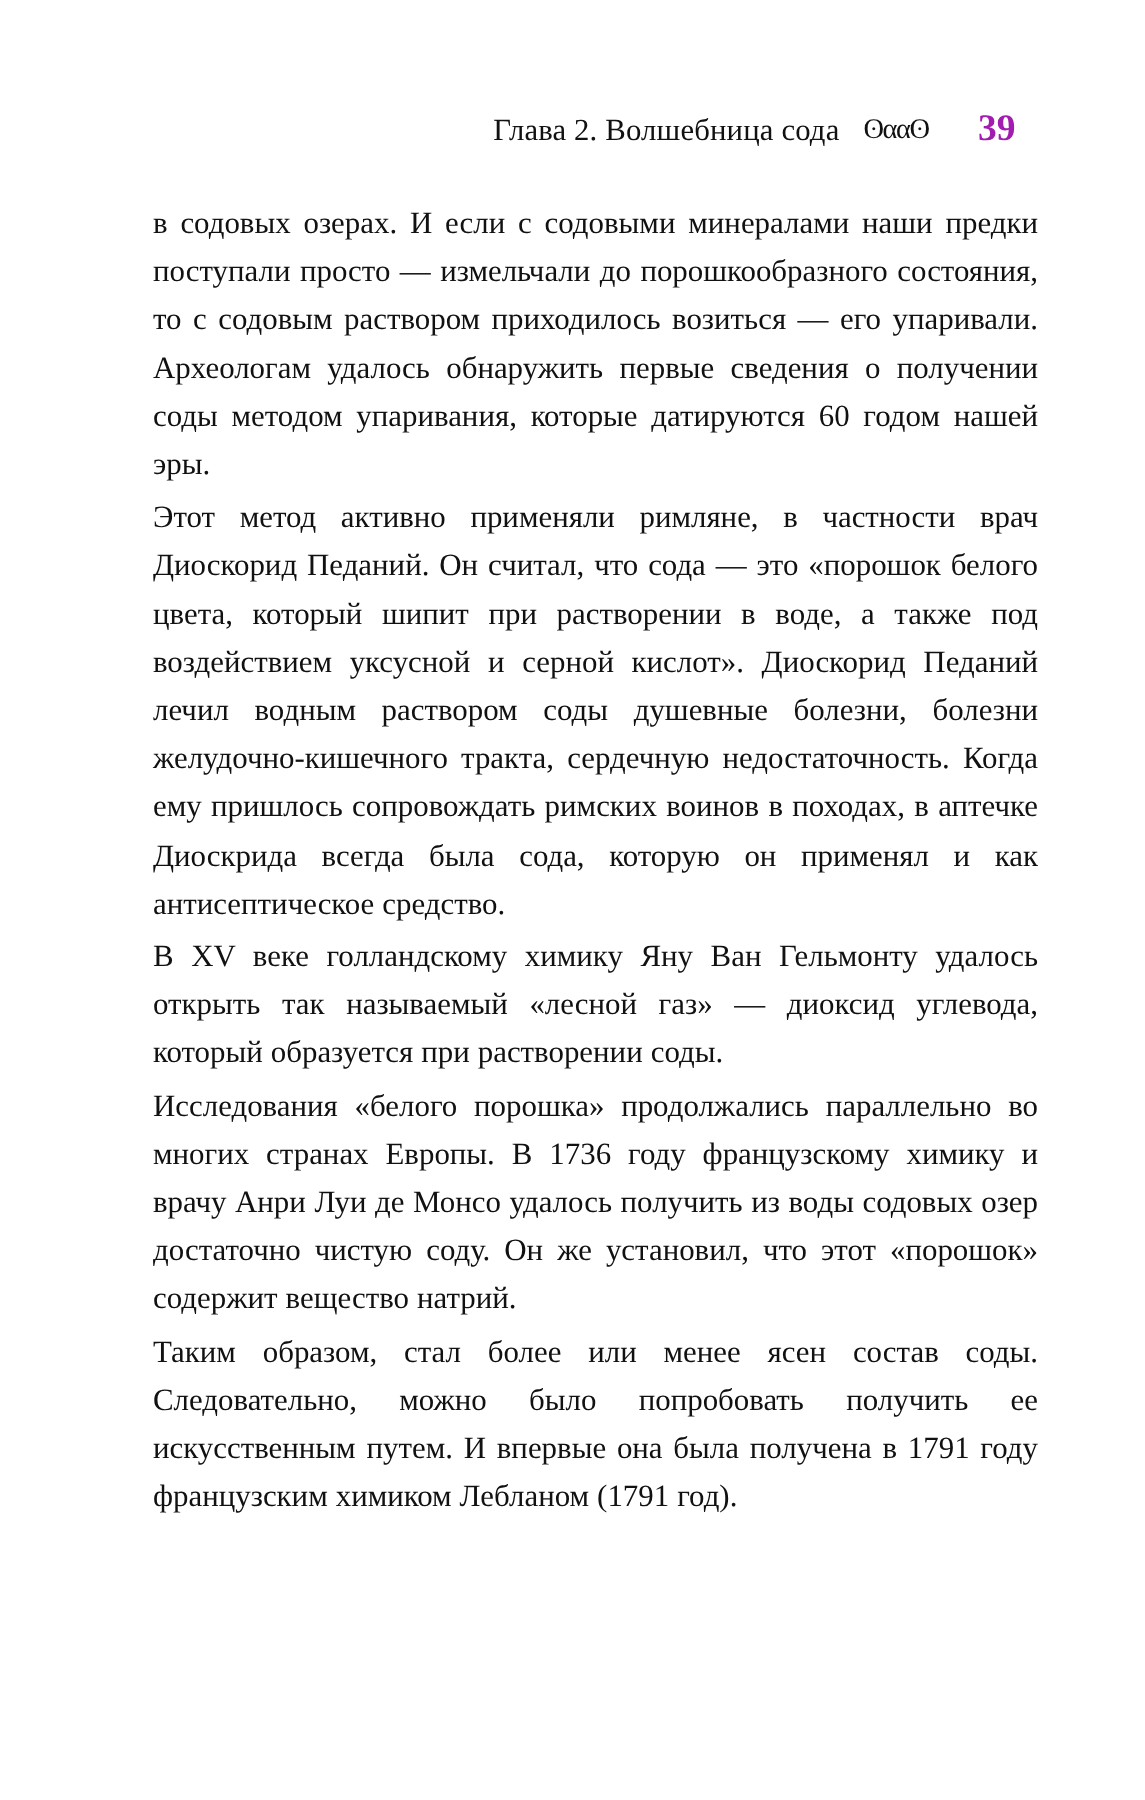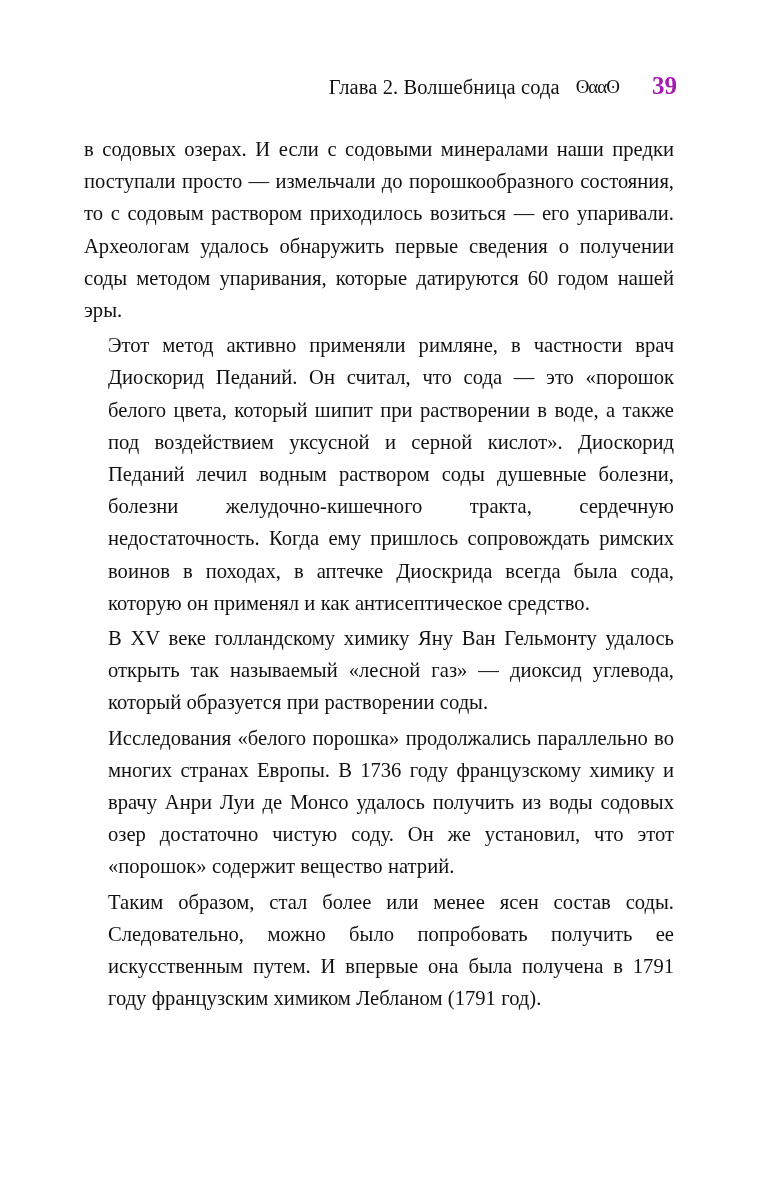--- a/index.html
+++ b/index.html
@@ -48,36 +48,35 @@
   .header-pagenum {
     font-size: 25px;
     font-weight: bold;
     color: #a21caf;
     min-width: 42px;
     text-align: right;
   }
   .content {
     position: absolute;
     top: 133px;
-    left: 84px;
+    left: 102px;
     width: 590px;
   }
   p.para {
     margin: 0 0 0px 0;
     font-size: 20.6px;
     line-height: 32.2px;
     text-align: justify;
     text-align-last: left;
     text-indent: 0;
     hyphens: none;
     word-spacing: 0.2px;
   }
   p.para + p.para {
     margin-top: 3px;
-    margin-left: 24px;
   }
 </style>
 </head>
 <body>
 
 <div class="page">
 
   <div class="header">
     <span class="header-title">Глава 2. Волшебница сода</span>
     <span class="header-ornament">ʘααʘ</span>

